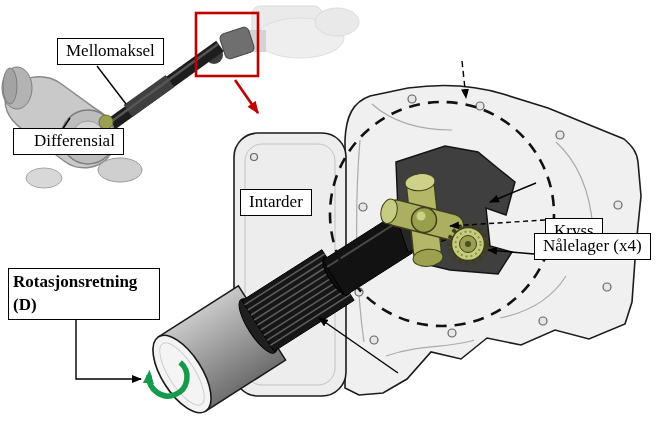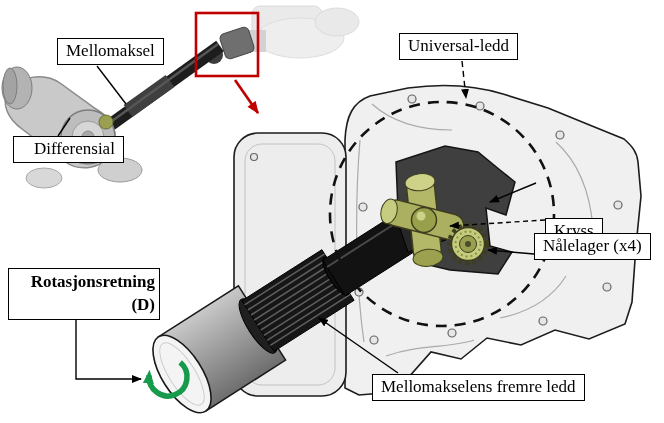--- a/index.html
+++ b/index.html
@@ -1,20 +1,20 @@
 <!DOCTYPE html>
 <html><head>
 <meta charset="utf-8">
 <style>
   html,body{margin:0;padding:0;background:#fff;}
   .canvas{position:relative;width:664px;height:423px;background:#fff;overflow:hidden;
           font-family:"Liberation Serif", serif;}
   .art{position:absolute;left:0;top:0;}
   .lbl{position:absolute;border:1.6px solid #000;background:#fff;color:#000;
-       padding:1px 8px;font-size:17px;line-height:1.35;text-align:right;
+       padding:1px 8px;font-size:17px;line-height:1.35;text-align:left;
        white-space:nowrap;box-sizing:border-box;z-index:2;}
   .lbl.wrap{white-space:normal;width:152px;padding:2px 4px;}
 </style>
 </head>
 <body>
 
 <div class="canvas">
 
 <svg class="art" width="664" height="423" viewBox="0 0 664 423">
   <defs>
@@ -149,23 +149,22 @@
     <line x1="462" y1="61" x2="466" y2="98" stroke-dasharray="6 4" marker-end="url(#arrowB)"></line>
     <line x1="536" y1="183" x2="490" y2="202" marker-end="url(#arrowB)"></line>
     <line x1="545" y1="220" x2="450" y2="226" stroke-dasharray="5 3.5" marker-end="url(#arrowB)"></line>
     <line x1="534" y1="254" x2="488" y2="250" marker-end="url(#arrowB)"></line>
     <line x1="398" y1="373" x2="319" y2="318" marker-end="url(#arrowB)"></line>
     <polyline points="76,320 76,379 141,379" marker-end="url(#arrowB)"></polyline>
   </g>
 </svg>
 
 <div class="lbl" style="left:57px;top:38px;">Mellomaksel</div>
-<div class="lbl" style="left:13px;top:136px;padding-left:20px;">Differensial</div>
-<div class="lbl" style="left:399px;top:33px;">Universal-ledd</div>
+<div class="lbl" style="left:13px;top:128px;padding-left:20px;">Differensial</div>
+<div class="lbl" style="left:240px;top:189px;">Intarder</div>
 <div class="lbl" style="left:545px;top:206px;margin-top:12px;">Kryss</div>
 <div class="lbl" style="left:534px;top:233px;">Nålelager (x4)</div>
 <div class="lbl wrap" style="left:8px;top:268px;font-weight:bold;">
   <div>Rotasjonsretning</div>
   <div>(D)</div>
 </div>
-<div class="lbl" style="left:372px;top:374px;">Mellomakselens fremre ledd</div>
 
 </div>
 
 </body></html>

